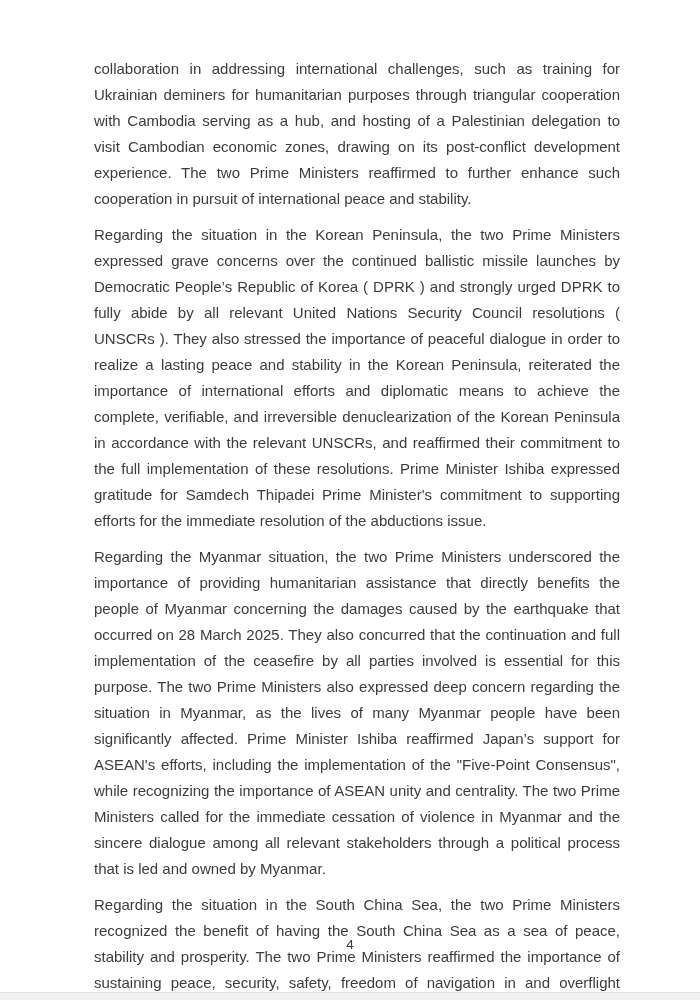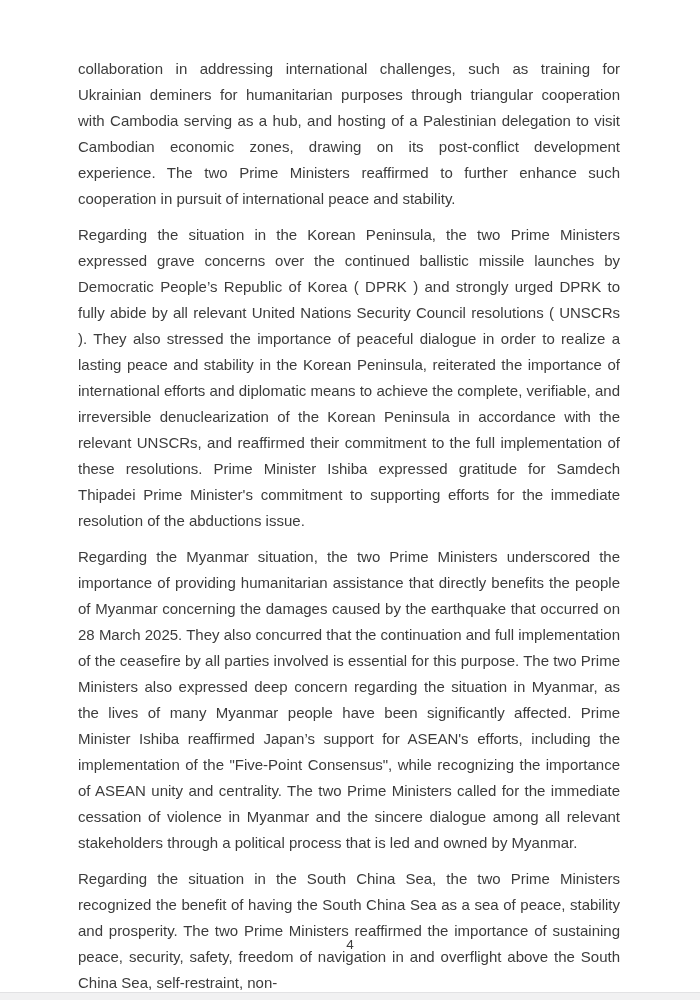--- a/index.html
+++ b/index.html
@@ -18,21 +18,21 @@
   .content {
     position: absolute;
     top: 56px;
     left: 78px;
     width: 542px;
     color: var(--text-color, #3c3c3c);
     font-size: 15px;
     line-height: 26px;
   }
   .content p {
-    margin: 0 0 10px 0;
+    margin: 0 0 10px 16px;
     text-align: justify;
     text-justify: inter-word;
   }
   .footer {
     position: absolute;
     top: 936px;
     left: 0;
     width: 100%;
     text-align: center;
     color: var(--text-color, #3c3c3c);

